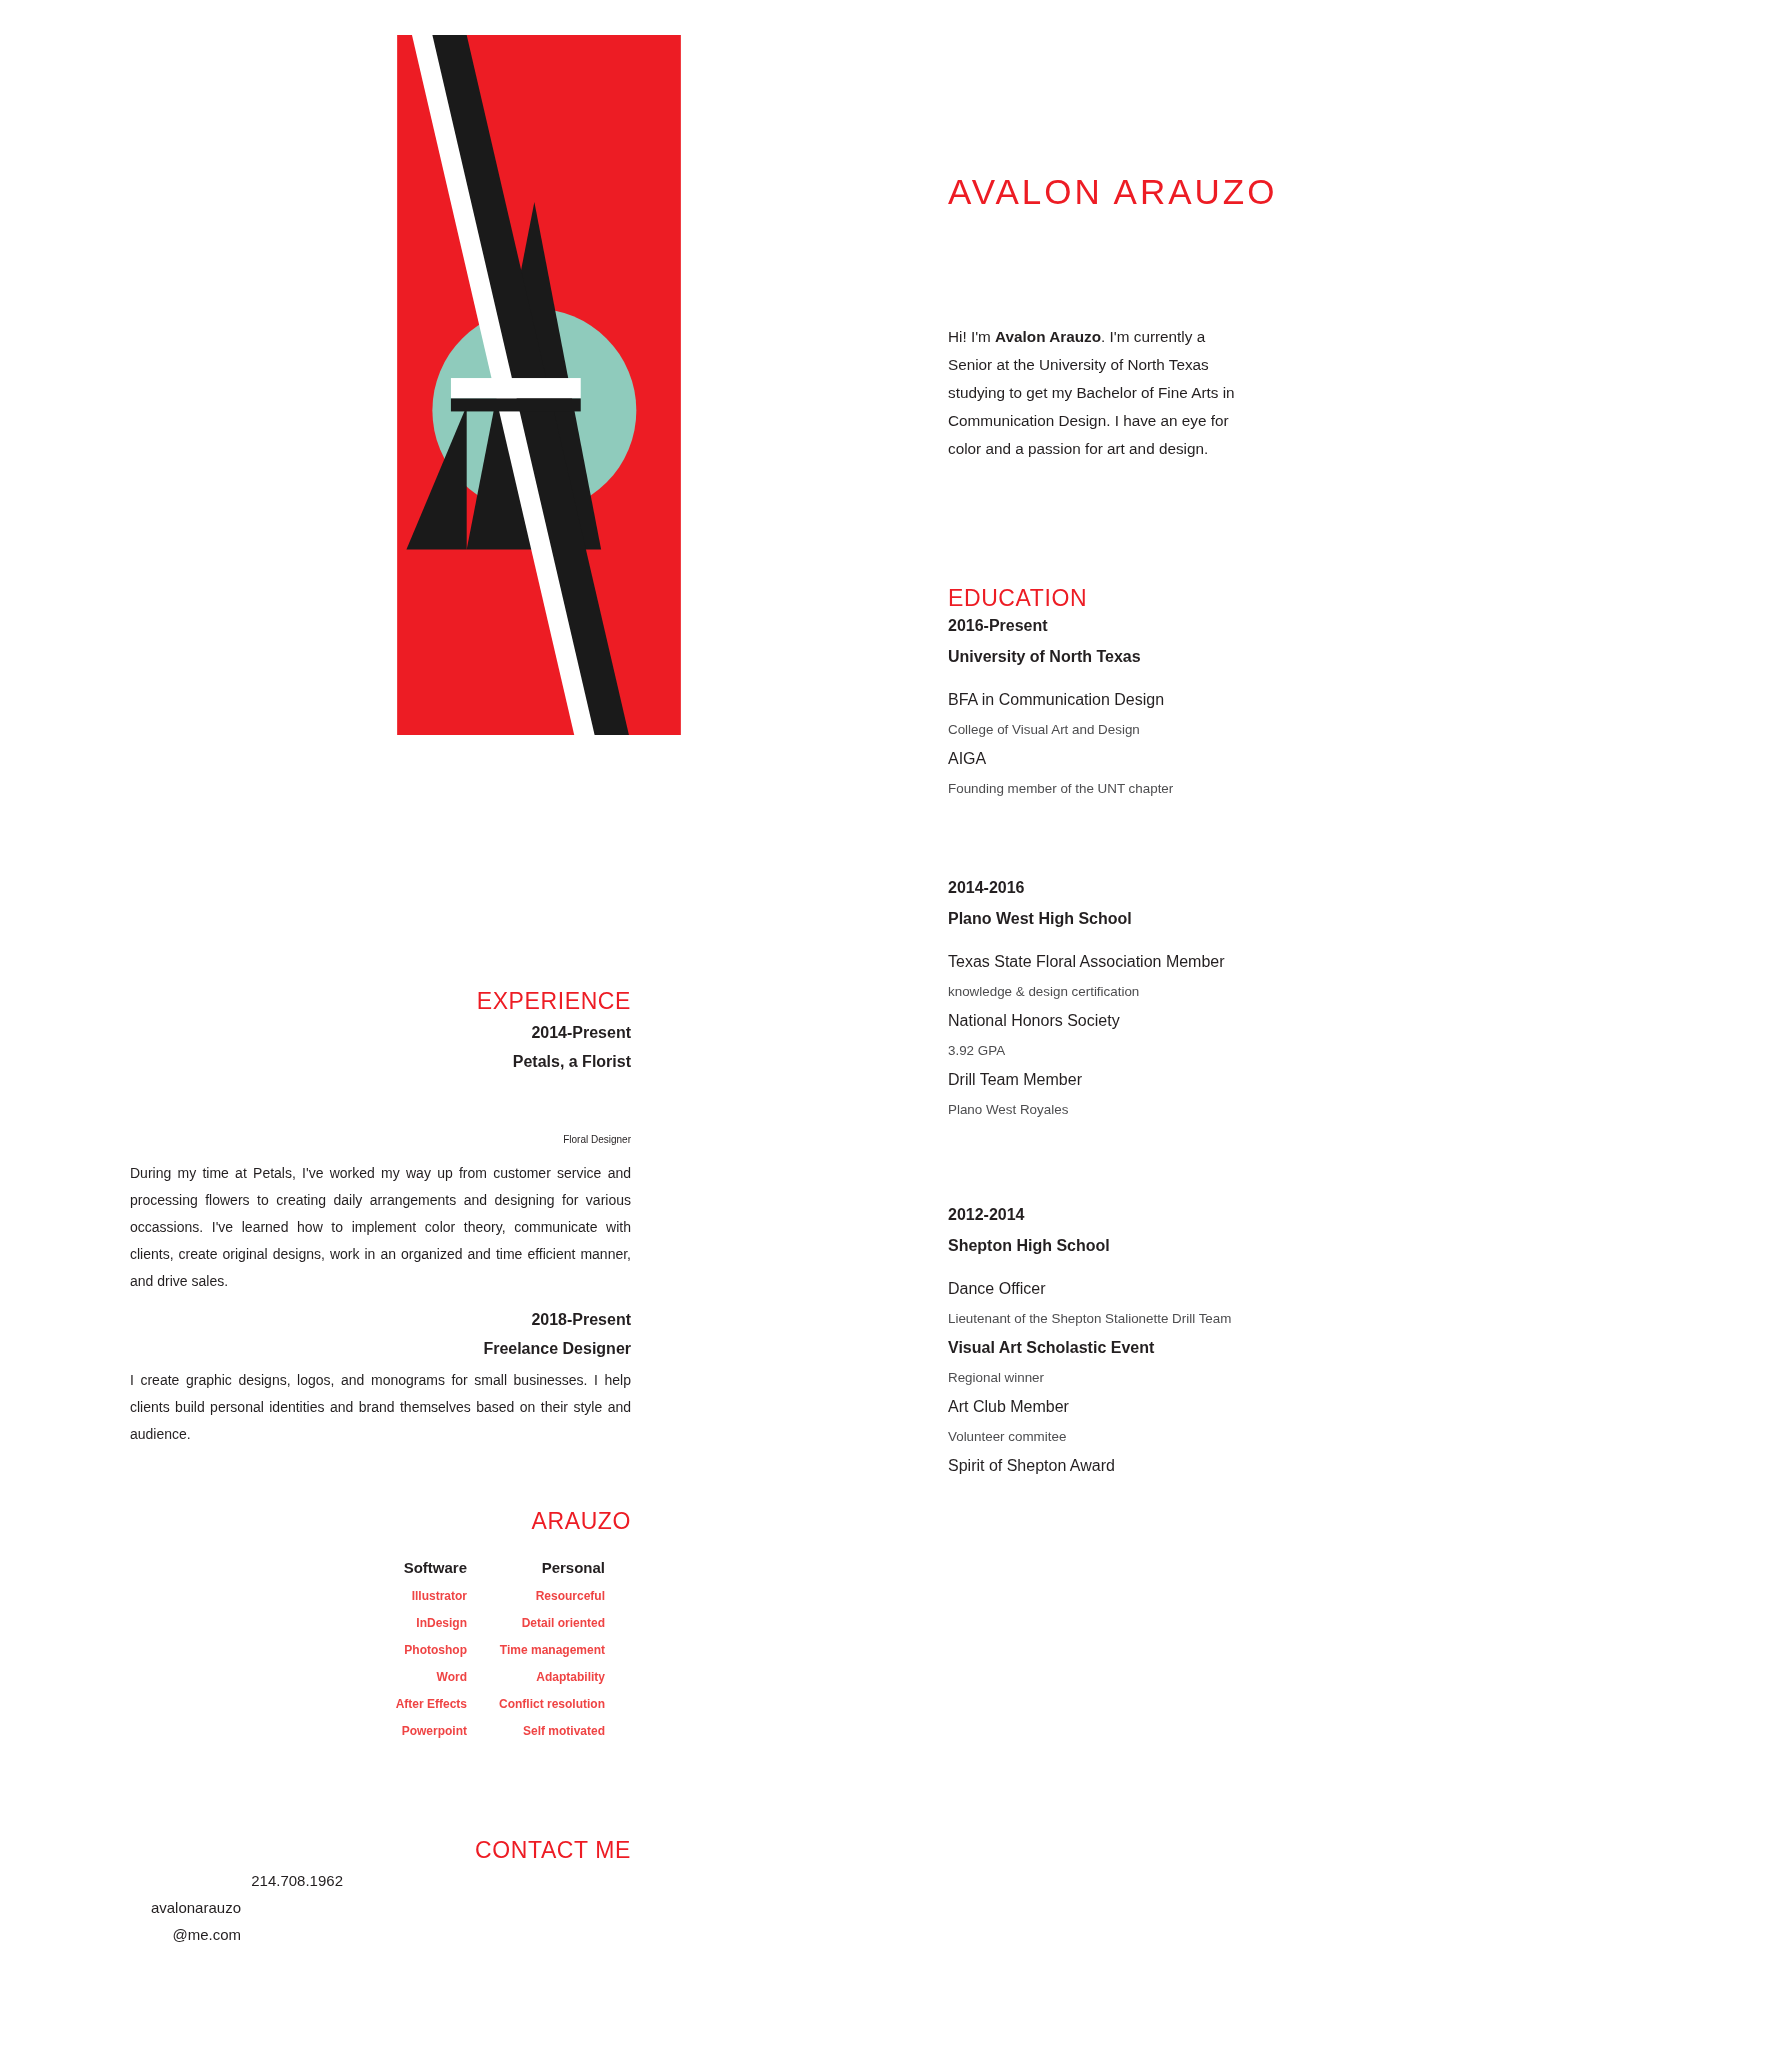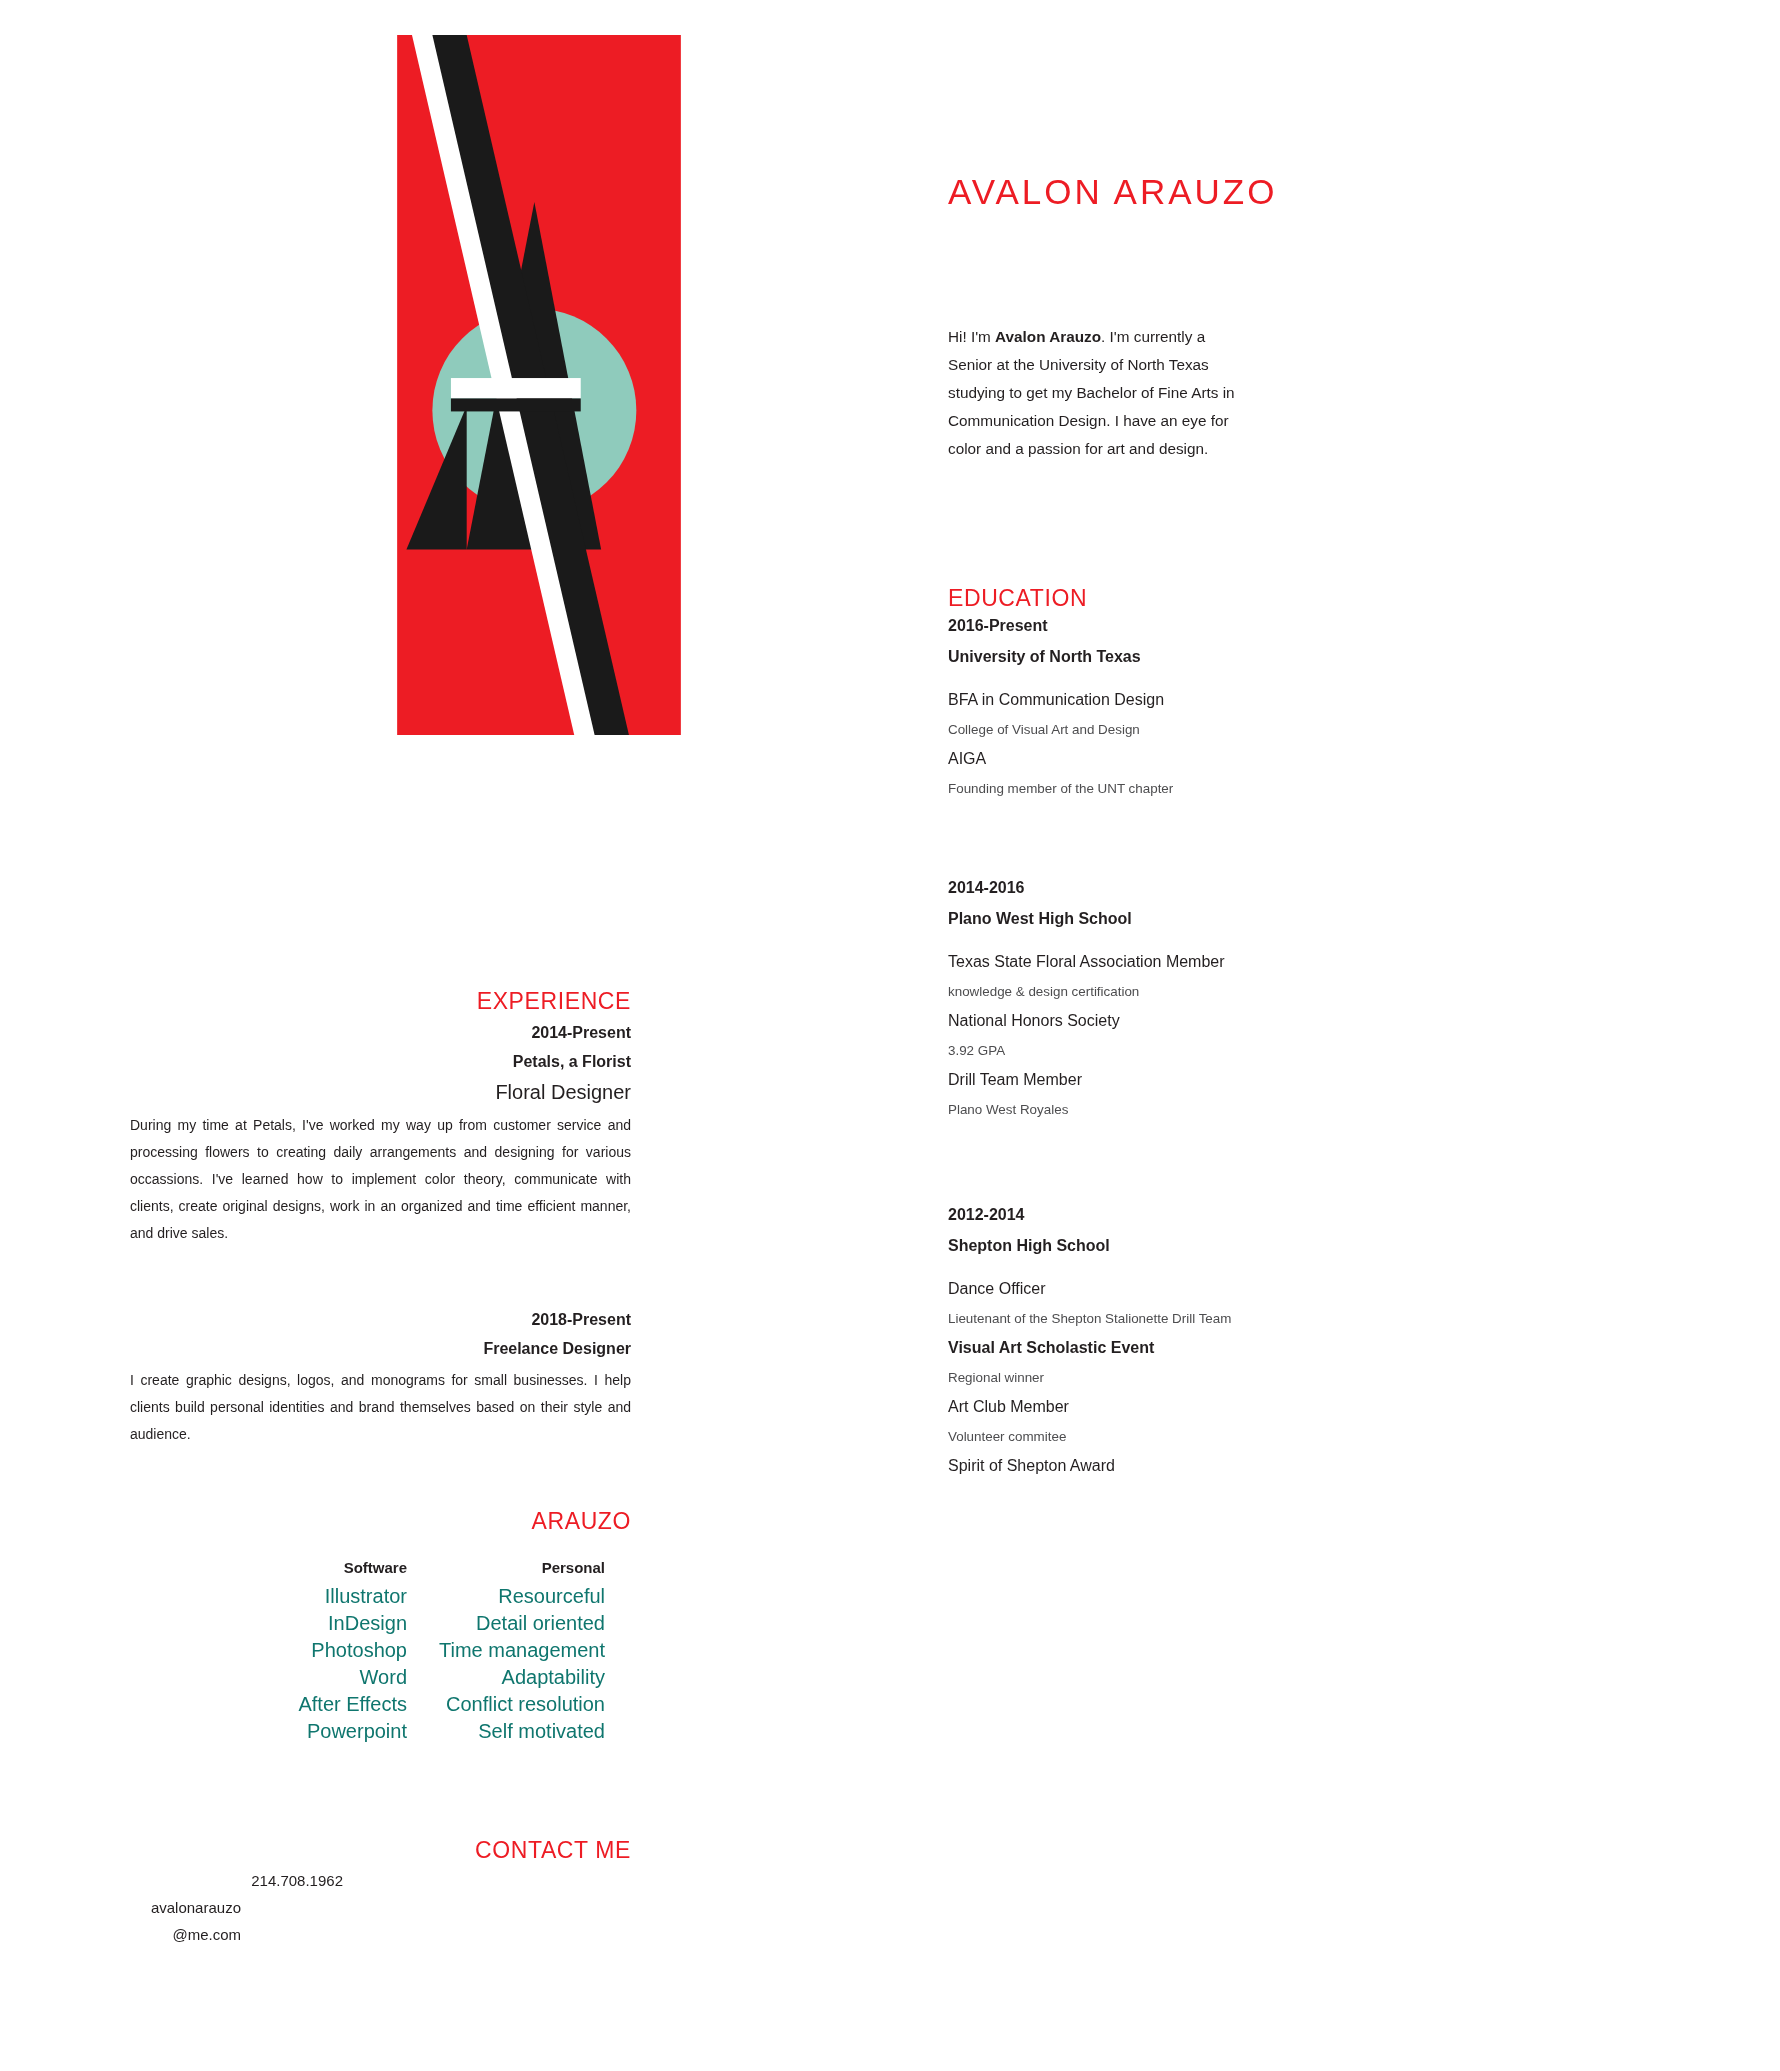--- a/index.html
+++ b/index.html
@@ -97,23 +97,24 @@
     font-size: 16px;
     font-weight: 700;
     line-height: 29px;
   }
   .exp-role-bold {
     font-size: 16px;
     font-weight: 700;
     line-height: 29px;
   }
   .exp-role {
-    font-size: 20px;
+    font-size: 10px;
     line-height: 32px;
     font-weight: 400;
+    margin-top: 48px;
   }
   .exp-body {
     font-size: 14px;
     line-height: 27px;
     text-align: justify;
     color: #231f20;
     width: 501px;
     margin-top: 3.7px;
   }
 
@@ -138,23 +139,24 @@
   }
   .skill-col { text-align: right; }
   .skill-col + .skill-col { margin-left: 32px; }
   .skill-col-head {
     font-size: 15px;
     font-weight: 700;
     line-height: 28px;
     margin-bottom: 0.9px;
   }
   .skill-item {
-    font-size: 20px;
+    font-size: 12px;
     line-height: 27px;
-    color: #0f766e;
+    color: #ef4444;
+    font-weight: bold;
   }
 
   #contact-head {
     position: absolute;
     right: 1150px;
     top: 1793px;
     text-align: right;
   }
   #contact-row {
     position: absolute;

